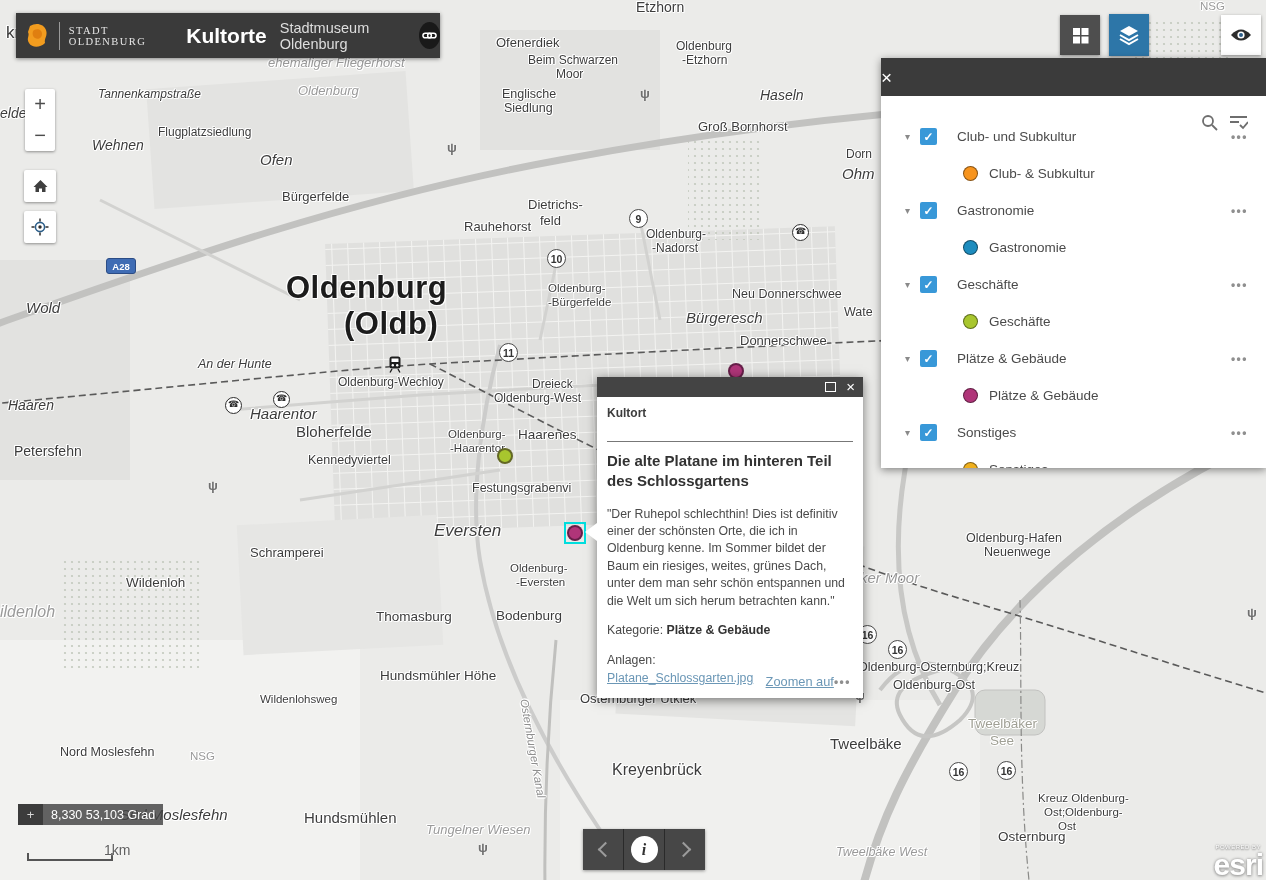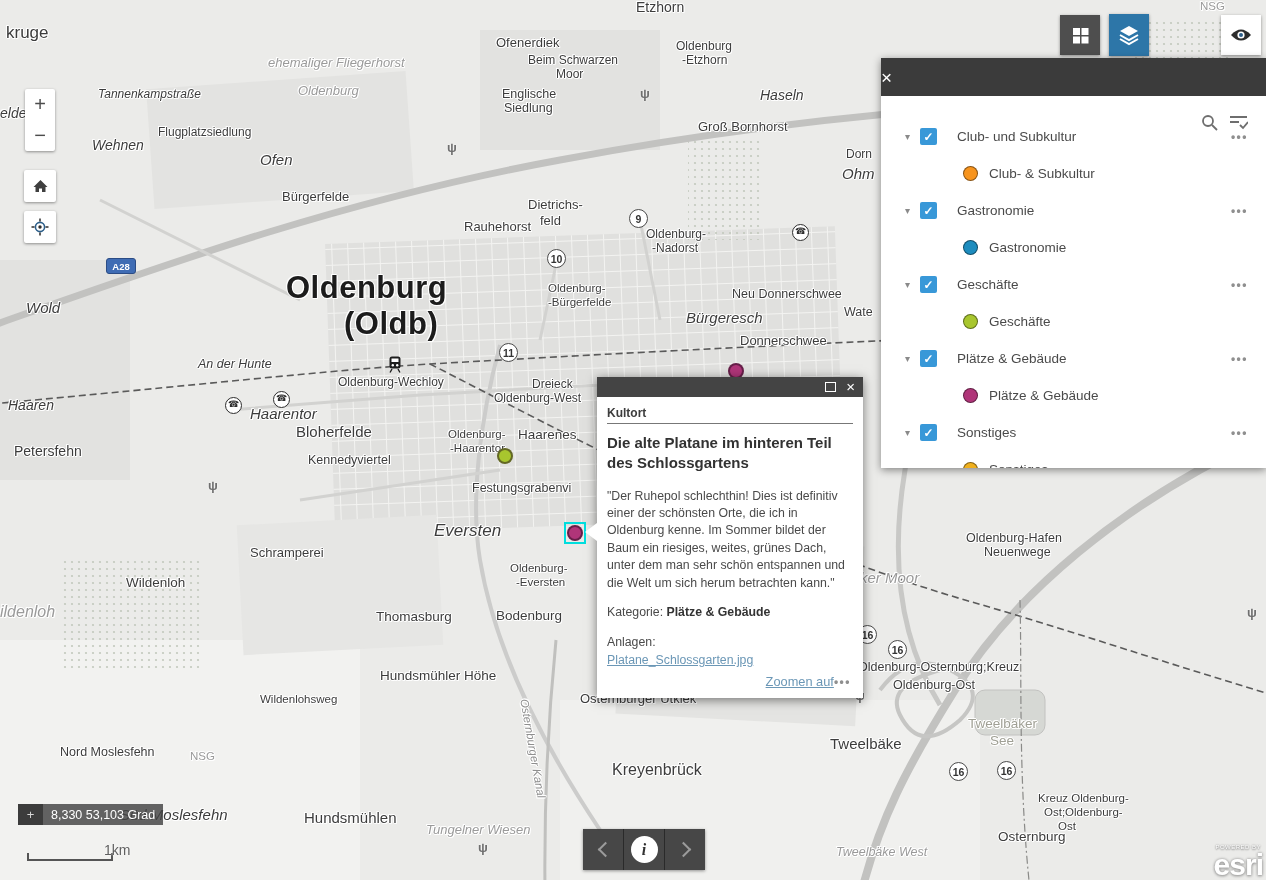--- a/index.html
+++ b/index.html
@@ -66,21 +66,21 @@
   .leg-lb{margin-left:11px;font-size:13.5px;color:#4a4a4a;}
   
   #popup{position:absolute;left:597px;top:377px;width:266px;height:321px;background:#fff;
          box-shadow:0 2px 10px rgba(0,0,0,.5);}
   #popup::before{content:"";position:absolute;left:-12px;top:146px;border:9px solid transparent;
                  border-right:12px solid #fff;border-left:none;}
   #popup-tb{height:20px;background:rgba(35,35,35,.85);display:flex;align-items:center;justify-content:flex-end;gap:10px;padding-right:8px;}
   #popup-tb .maxi{width:9px;height:8px;border:1.5px solid #fff;cursor:pointer;}
   #popup-tb .x{color:#fff;font-size:15px;line-height:1;cursor:pointer;margin-top:-2px;}
   #popup-ct{padding:0 10px;}
-  .ptype{padding:9px 0 3px 0;font-size:12px;font-weight:bold;color:#3d3d3d;border-bottom:1px solid #777;}
+  .ptype{padding:9px 0 21px 0;font-size:12px;font-weight:bold;color:#3d3d3d;border-bottom:1px solid #777;}
   .ptitle{margin:9px 0 0 0;font-size:15px;font-weight:bold;color:#323232;line-height:1.35;}
   .pquote{margin:14px 0 0 0;font-size:12.3px;color:#4a4a4a;line-height:1.42;}
   .pcat{margin:13px 0 0 0;font-size:12.3px;color:#4a4a4a;}
   .pcat b{color:#333;}
   .pattach{margin:15px 0 0 0;font-size:12.3px;color:#4a4a4a;line-height:1.45;}
   .plink{color:#6b97b6;text-decoration:underline;cursor:pointer;}
   #popup-ft{position:absolute;left:10px;right:12px;bottom:9px;display:flex;align-items:center;justify-content:flex-end;}
   #popup-ft .plink{font-size:12.8px;}
   
   #coords{position:absolute;left:18px;top:804px;display:flex;height:21px;}
@@ -251,20 +251,36 @@
           <circle cx="9.2" cy="9.3" r="1.2" fill="#fff"></circle>
           <path d="M4 13 L2 16.5 M10 13 L12 16.5" stroke="#1e1e1e" stroke-width="1.4"></path>
         </svg></div>
       <div class="marker" style="background: rgb(176, 53, 121); left: 728px; top: 363px;"></div>
       <div class="marker" style="background: rgb(168, 198, 46); left: 497px; top: 448px;"></div>
       <div class="sel-box" style="left: 564px; top: 522px; border-color: rgb(0, 222, 222);">
         <div class="marker" style="background: rgb(176, 53, 121);"></div>
       </div>
     </div>
 
+  <div id="appbar">
+    <svg class="logo" viewBox="0 0 26 28">
+      <path d="M6 4 C 12 0 20 2 22 8 C 24 14 20 16 21 21 C 16 26 8 26 5 21 C 2 16 6 14 4 10 Z" fill="#f29c1f"></path>
+      <path d="M10 8 C 14 6 18 8 18 12 C 18 16 14 18 11 16 C 8 14 8 10 10 8 Z" fill="#e07f10"></path>
+    </svg>
+    <div class="vdiv"></div>
+    <span class="org">STADT OLDENBURG</span>
+    <span class="app">Kultorte</span>
+    <span class="ctx">Stadtmuseum Oldenburg</span>
+    <span class="linkbtn">
+      <svg width="15" height="15" viewBox="0 0 16 16">
+        <rect x="1" y="5.5" width="9" height="5" rx="2.5" fill="none" stroke="#fff" stroke-width="1.6"></rect>
+        <rect x="6" y="5.5" width="9" height="5" rx="2.5" fill="none" stroke="#fff" stroke-width="1.6"></rect>
+      </svg>
+    </span>
+  </div>
 
   <div id="zoomctl" class="ctl">
     <div>+</div>
     <div>−</div>
   </div>
   <div id="homebtn" class="ctl">
     <svg width="17" height="16" viewBox="0 0 16 16">
       <path d="M8 2 L15 9 H13 V14 H9.5 V10.5 H6.5 V14 H3 V9 H1 Z" fill="#3f3f3f"></path>
     </svg>
   </div>

